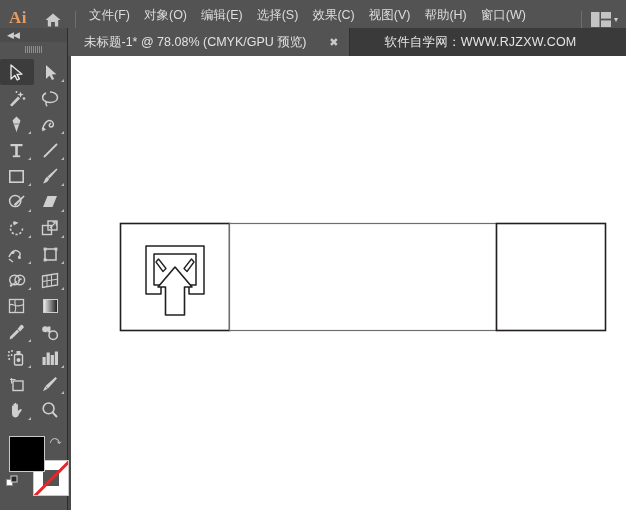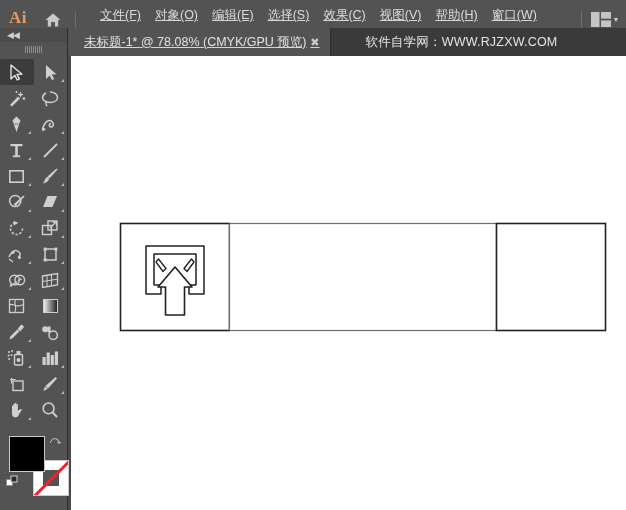--- a/index.html
+++ b/index.html
@@ -15,40 +15,39 @@
   .menubar {
     position:absolute; left:0; top:0; width:626px; height:28px;
     background:#535353; display:flex; align-items:flex-end;
   }
   .ai-logo {
     width:36px; text-align:center; font-size:17px; font-weight:bold;
     color:#e59b62; letter-spacing:.5px; font-family:"Liberation Serif",serif;
   }
   .home-ic { width:34px; display:flex; align-items:center; justify-content:center; }
   .sep-v { width:1px; height:17px; background:#6e6e6e; margin:0 5px; }
-  .menu-items { display:flex; align-items:center; margin-left:12px;text-decoration:underline; }
+  .menu-items { display:flex; align-items:center; margin-left:1px; }
   .menu-item {
     font-size:12.5px; color:#dcdcdc; padding:4px 7px; white-space:nowrap;
     cursor:default;
   }
   .mb-right { margin-left:auto; display:flex; align-items:center; padding-right:4px; }
   .ws-switch { display:flex; align-items:center; gap:3px; padding:0 4px; }
   .chev { font-size:8px; color:#cfcfcf; }
 
   
   .tabbar {
     position:absolute; left:0; top:28px; width:626px; height:28px;
     background:#3a3a3a; display:flex; align-items:stretch;
   }
   .tab-gap { width:68px; background:#3a3a3a; }
   .tab {
-    display:flex; align-items:center; gap:2px;
+    display:flex; align-items:center; gap:21px;
     background:#535353; padding:0 9px 0 16px; height:28px;
     border-right:1px solid #2f2f2f;
-    text-decoration:underline;
   }
   .tab-label { font-size:12.5px; color:#e2e2e2; white-space:nowrap; }
   .tab-close {
     font-size:11px; color:#cacaca; width:13px; height:13px; line-height:13px;
     text-align:center; cursor:pointer;
   }
   .tab-note {
     display:flex; align-items:center; padding-left:34px;
     font-size:12.5px; color:#e4e4e4; white-space:nowrap; letter-spacing:.2px;
   }

